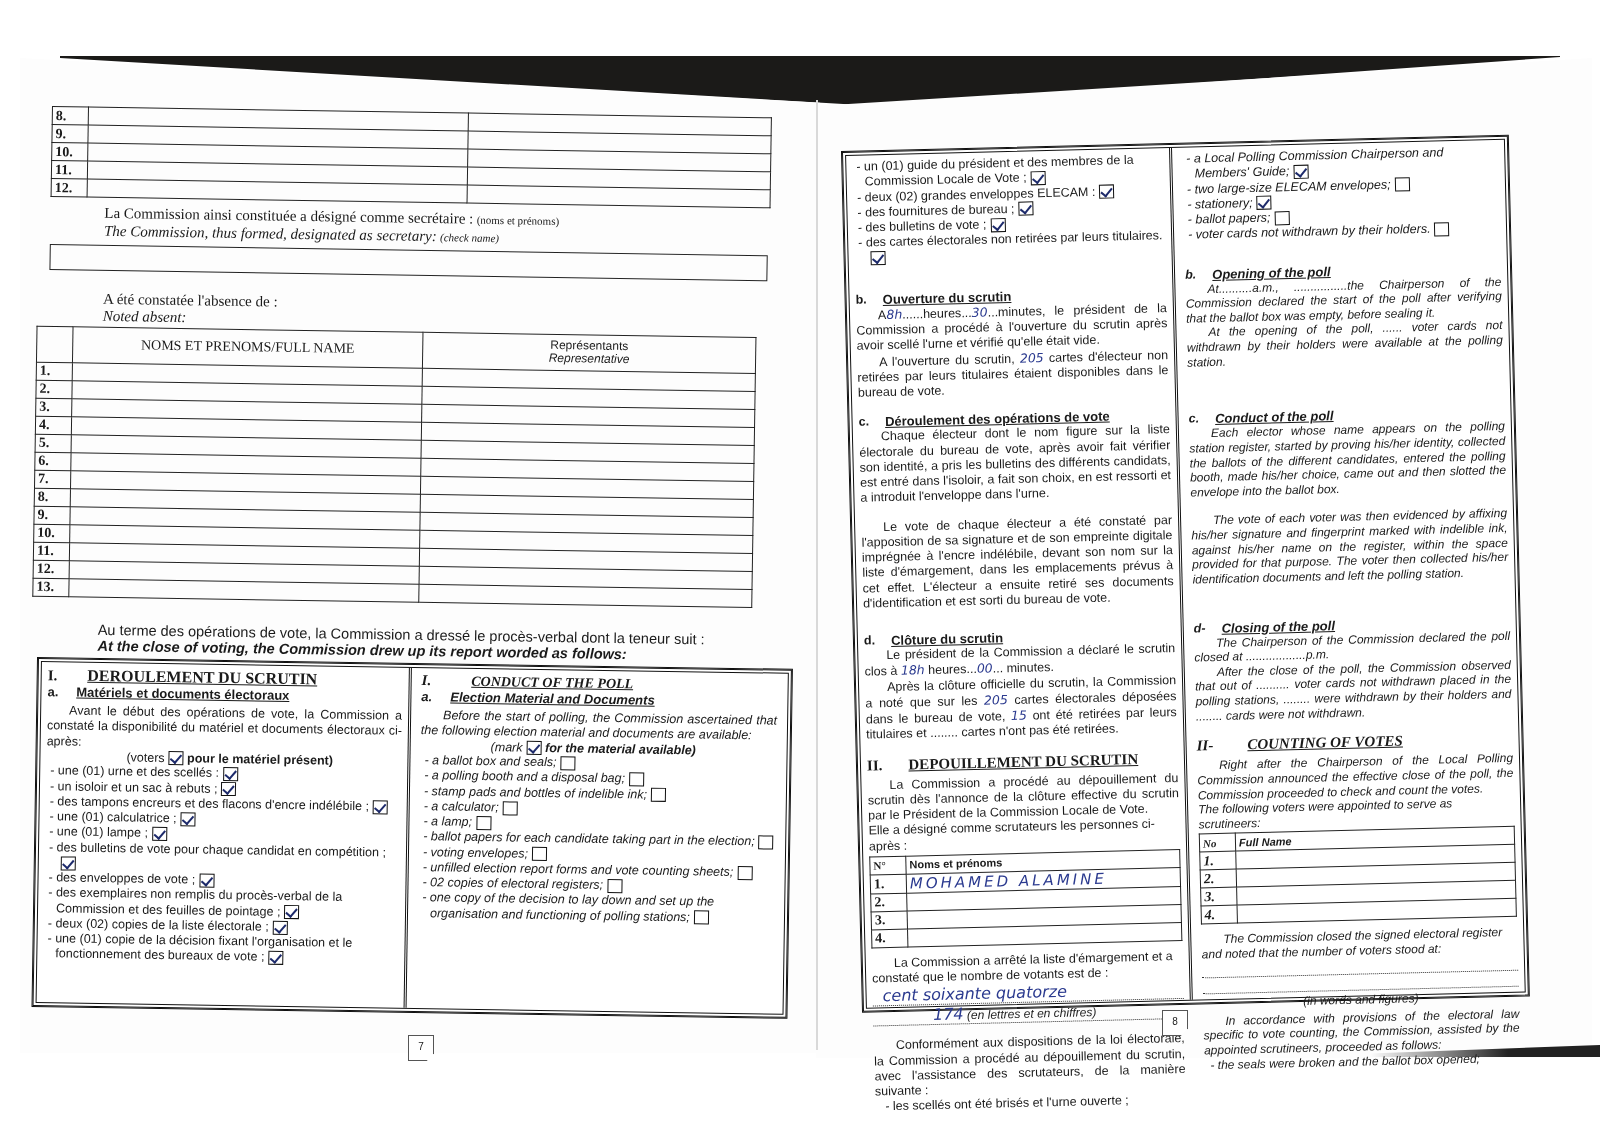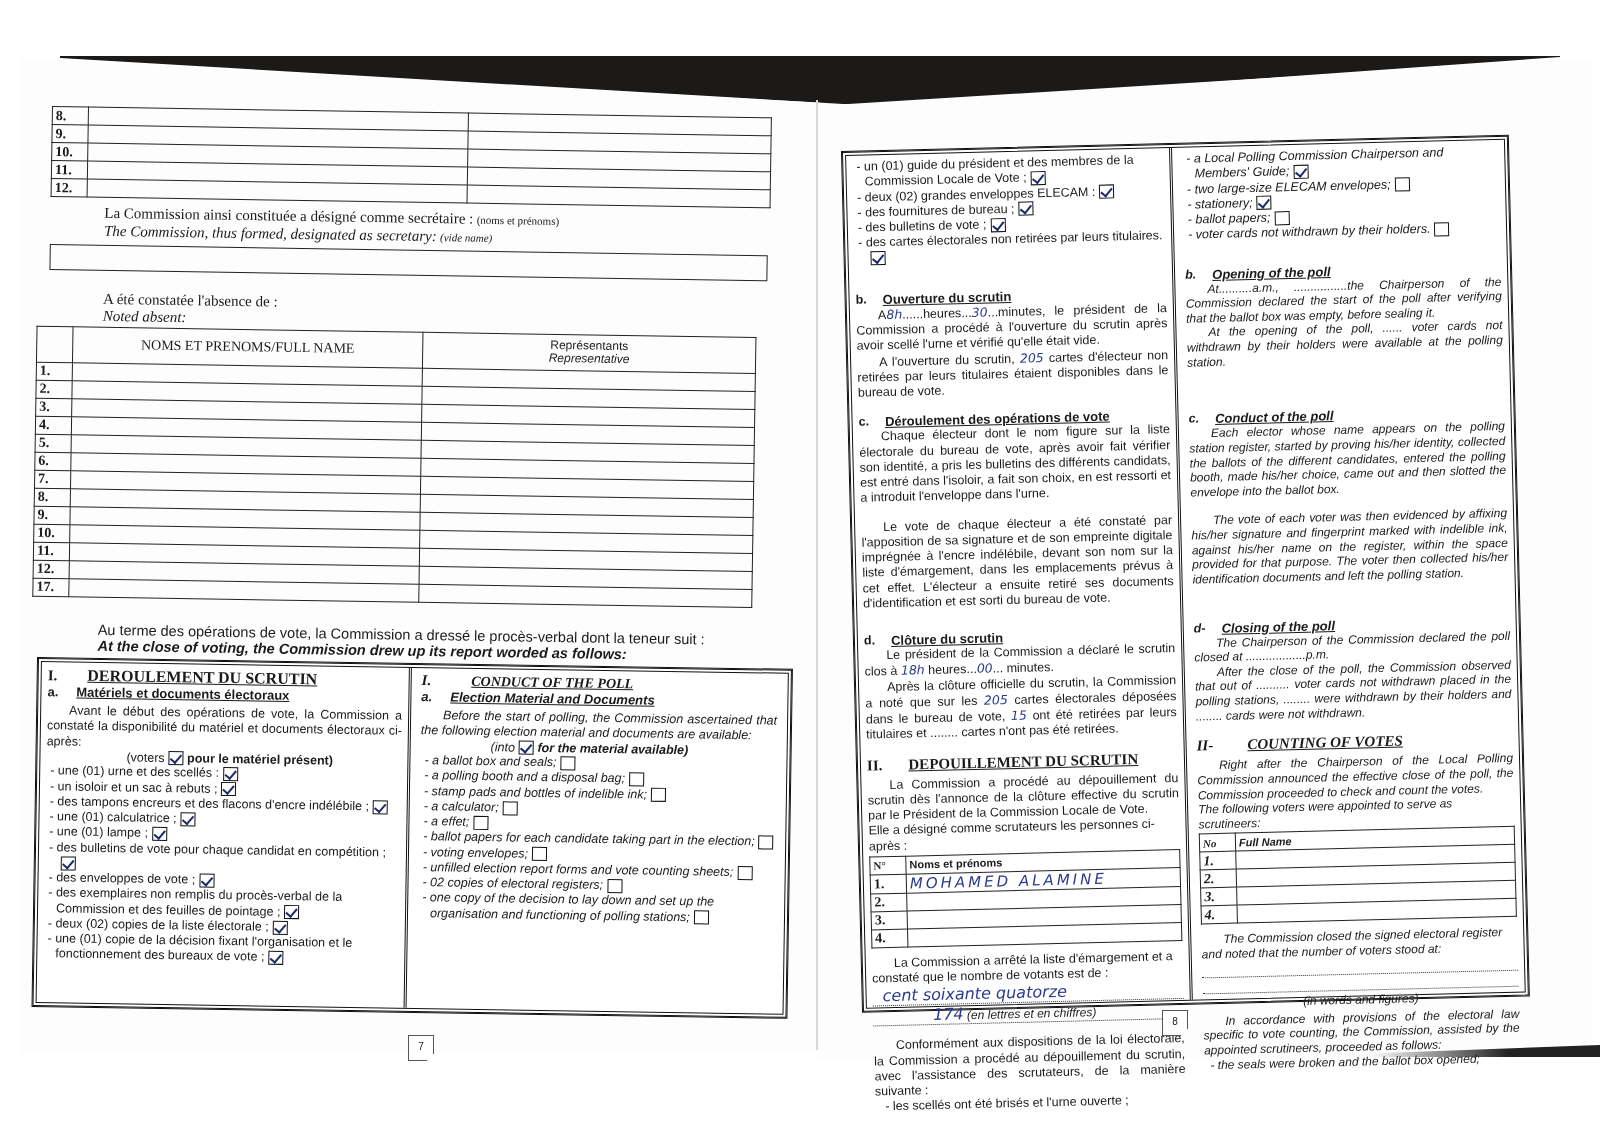--- a/index.html
+++ b/index.html
@@ -83,21 +83,21 @@
           <td style="width:380px"></td>
           <td></td>
         </tr>
       </tbody>
   </table>
 
   <div style="margin-left:54px; margin-top:6px;" class="serif txt">
     <div><span style="font-size:15px;">La Commission ainsi constituée a désigné comme secrétaire :</span>
       <span style="font-size:11px;">(noms et prénoms)</span></div>
     <div class="it"><span style="font-size:15px;">The Commission, thus formed, designated as secretary:</span>
-      <span style="font-size:11px;">(vide name)</span></div>
+      <span style="font-size:11px;">(check name)</span></div>
   </div>
   <div style="border:1.5px solid #222; height:26px; margin-top:4px; width:718px;"></div>
 
   <div style="margin-left:54px; margin-top:20px;" class="serif">
     <div style="font-size:15px;">A été constatée l'absence de :</div>
     <div class="it" style="font-size:15px;">Noted absent:</div>
   </div>
 
   <table class="grid" style="width:720px; margin-left:-12px; margin-top:2px;">
     <thead>
@@ -165,21 +165,21 @@
           <td class="num">11.</td>
           <td></td>
           <td></td>
         </tr>
         <tr>
           <td class="num">12.</td>
           <td></td>
           <td></td>
         </tr>
         <tr>
-          <td class="num">17.</td>
+          <td class="num">13.</td>
           <td></td>
           <td></td>
         </tr>
       </tbody>
   </table>
 
   <div style="margin-left:54px; margin-top:24px;">
     <div style="font-size:14.5px;">Au terme des opérations de vote, la Commission a dressé le procès-verbal dont la teneur suit :</div>
     <div class="it bold" style="font-size:14.5px; font-weight:600;">At the close of voting, the Commission drew up its report worded as follows:</div>
   </div>
@@ -218,29 +218,29 @@
     <div style="display:flex; align-items:baseline; gap:40px;">
       <span class="serif bold it" style="font-size:15px;">I.</span>
       <span class="h1 it" style="font-size:14px;">CONDUCT OF THE POLL</span>
     </div>
     <div style="display:flex; gap:18px;">
       <span class="bold it" style="font-size:13px;">a.</span>
       <span class="h2 it">Election Material and Documents</span>
     </div>
     <div class="txt just ind it" style="font-size:12.5px; margin-top:4px;">Before the start of polling, the Commission ascertained that the following election material and documents are available:</div>
     <div style="padding-left:70px; font-size:12.5px;" class="it">
-      <span>(into</span><span class="cb checked"></span>
+      <span>(mark</span><span class="cb checked"></span>
       <span class="bold">for the material available)</span>
     </div>
     <div id="en-items" class="it">
         <div class="item"><span>- a ballot box and seals;</span><span class="cb"></span></div>
         <div class="item"><span>- a polling booth and a disposal bag;</span><span class="cb"></span></div>
         <div class="item"><span>- stamp pads and bottles of indelible ink;</span><span class="cb"></span></div>
         <div class="item"><span>- a calculator;</span><span class="cb"></span></div>
-        <div class="item"><span>- a effet;</span><span class="cb"></span></div>
+        <div class="item"><span>- a lamp;</span><span class="cb"></span></div>
         <div class="item"><span>- ballot papers for each candidate taking part in the election;</span><span class="cb"></span></div>
         <div class="item"><span>- voting envelopes;</span><span class="cb"></span></div>
         <div class="item"><span>- unfilled election report forms and vote counting sheets;</span><span class="cb"></span></div>
         <div class="item"><span>- 02 copies of electoral registers;</span><span class="cb"></span></div>
         <div class="item"><span>- one copy of the decision to lay down and set up the organisation and functioning of polling stations;</span><span class="cb"></span></div>
       </div>
   </div>
 </div>
 
 <div class="pagenum" style="left:408px; top:1035px;">7</div>

